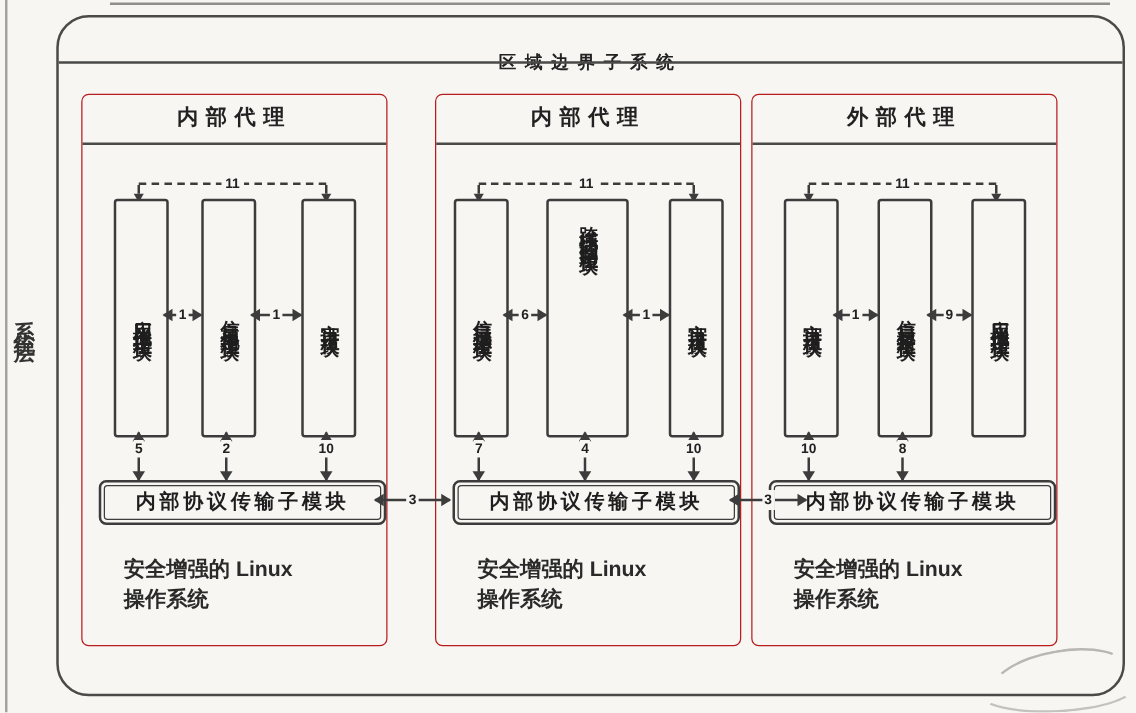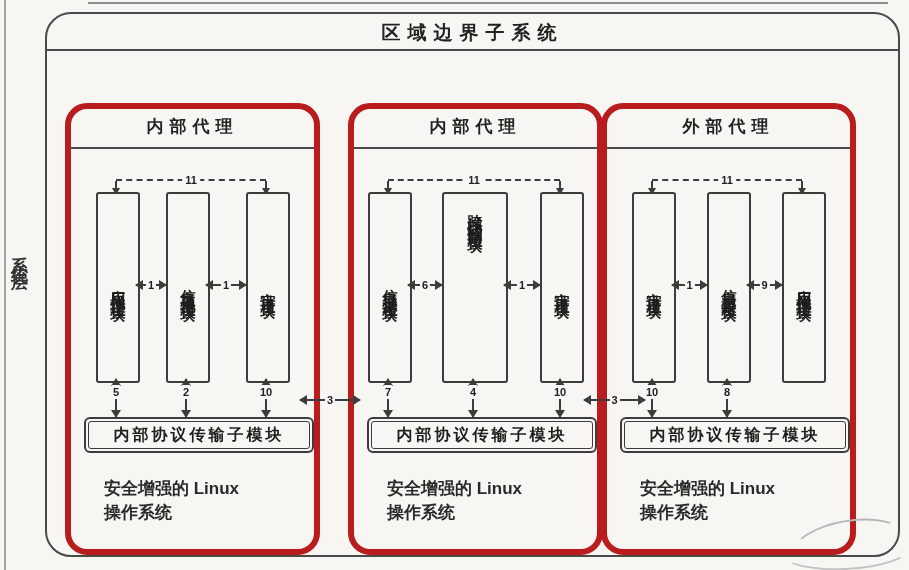--- a/index.html
+++ b/index.html
@@ -3,27 +3,27 @@
 <meta charset="utf-8">
 <style>
   html,body{margin:0;padding:0;}
   body{background:#fbfaf8;font-family:"Liberation Sans", sans-serif;color:#2d2d2d;}
   #stage{position:relative;width:909px;height:570px;background:#f7f6f3;overflow:hidden;}
   
   .scan-top{position:absolute;left:88px;top:2px;width:800px;height:0;border-top:2px solid #8f8f8d;}
   .scan-left{position:absolute;left:4px;top:0;width:0;height:570px;border-left:2px solid #a3a3a0;}
   
   .outer{position:absolute;left:45px;top:12px;width:851px;height:541px;border:2px solid #4a4a48;border-radius:26px;}
-  .outer-title{position:absolute;left:0;top:3px;width:100%;height:32px;line-height:32px;text-align:center;
-    font-size:19px;font-weight:700;letter-spacing:7px;color:#222;}
+  .outer-title{position:absolute;left:0;top:19px;width:100%;height:32px;line-height:32px;text-align:center;
+    font-size:14px;font-weight:700;letter-spacing:7px;color:#222;}
   .outer-title-line{position:absolute;left:0;top:35px;width:100%;height:0;border-top:2px solid #4a4a48;}
   .side-label{position:absolute;left:8px;top:243px;writing-mode:vertical-rl;text-orientation:upright;
     font-size:17px;letter-spacing:9px;color:#333;font-weight:600;}
   
-  .panel{position:absolute;top:75px;width:243px;height:440px;border:6px solid #b91c1c;border-radius:22px;margin-top:28px;}
+  .panel{position:absolute;top:75px;width:243px;height:440px;border:1px solid #b91c1c;border-radius:6px;}
   .panel-header{position:absolute;left:0;top:0;width:100%;height:36px;line-height:36px;text-align:center;
     font-size:17px;font-weight:700;letter-spacing:6px;color:#222;}
   .panel-header-line{position:absolute;left:0;top:38px;width:100%;border-top:2px solid #4a4a48;}
   
   .vbox{position:absolute;top:83px;height:187px;border:2px solid #3c3c3c;border-radius:3px;background:#f7f6f3;
     display:flex;align-items:center;justify-content:center;}
   .vbox .vtxt{writing-mode:vertical-rl;text-orientation:upright;font-size:15px;letter-spacing:3px;
     line-height:20px;color:#1e1e1e;font-weight:600;}
   .vbox.top-start{align-items:flex-start;}
   .vbox.top-start .vtxt{height:114px;margin-top:8px;}

